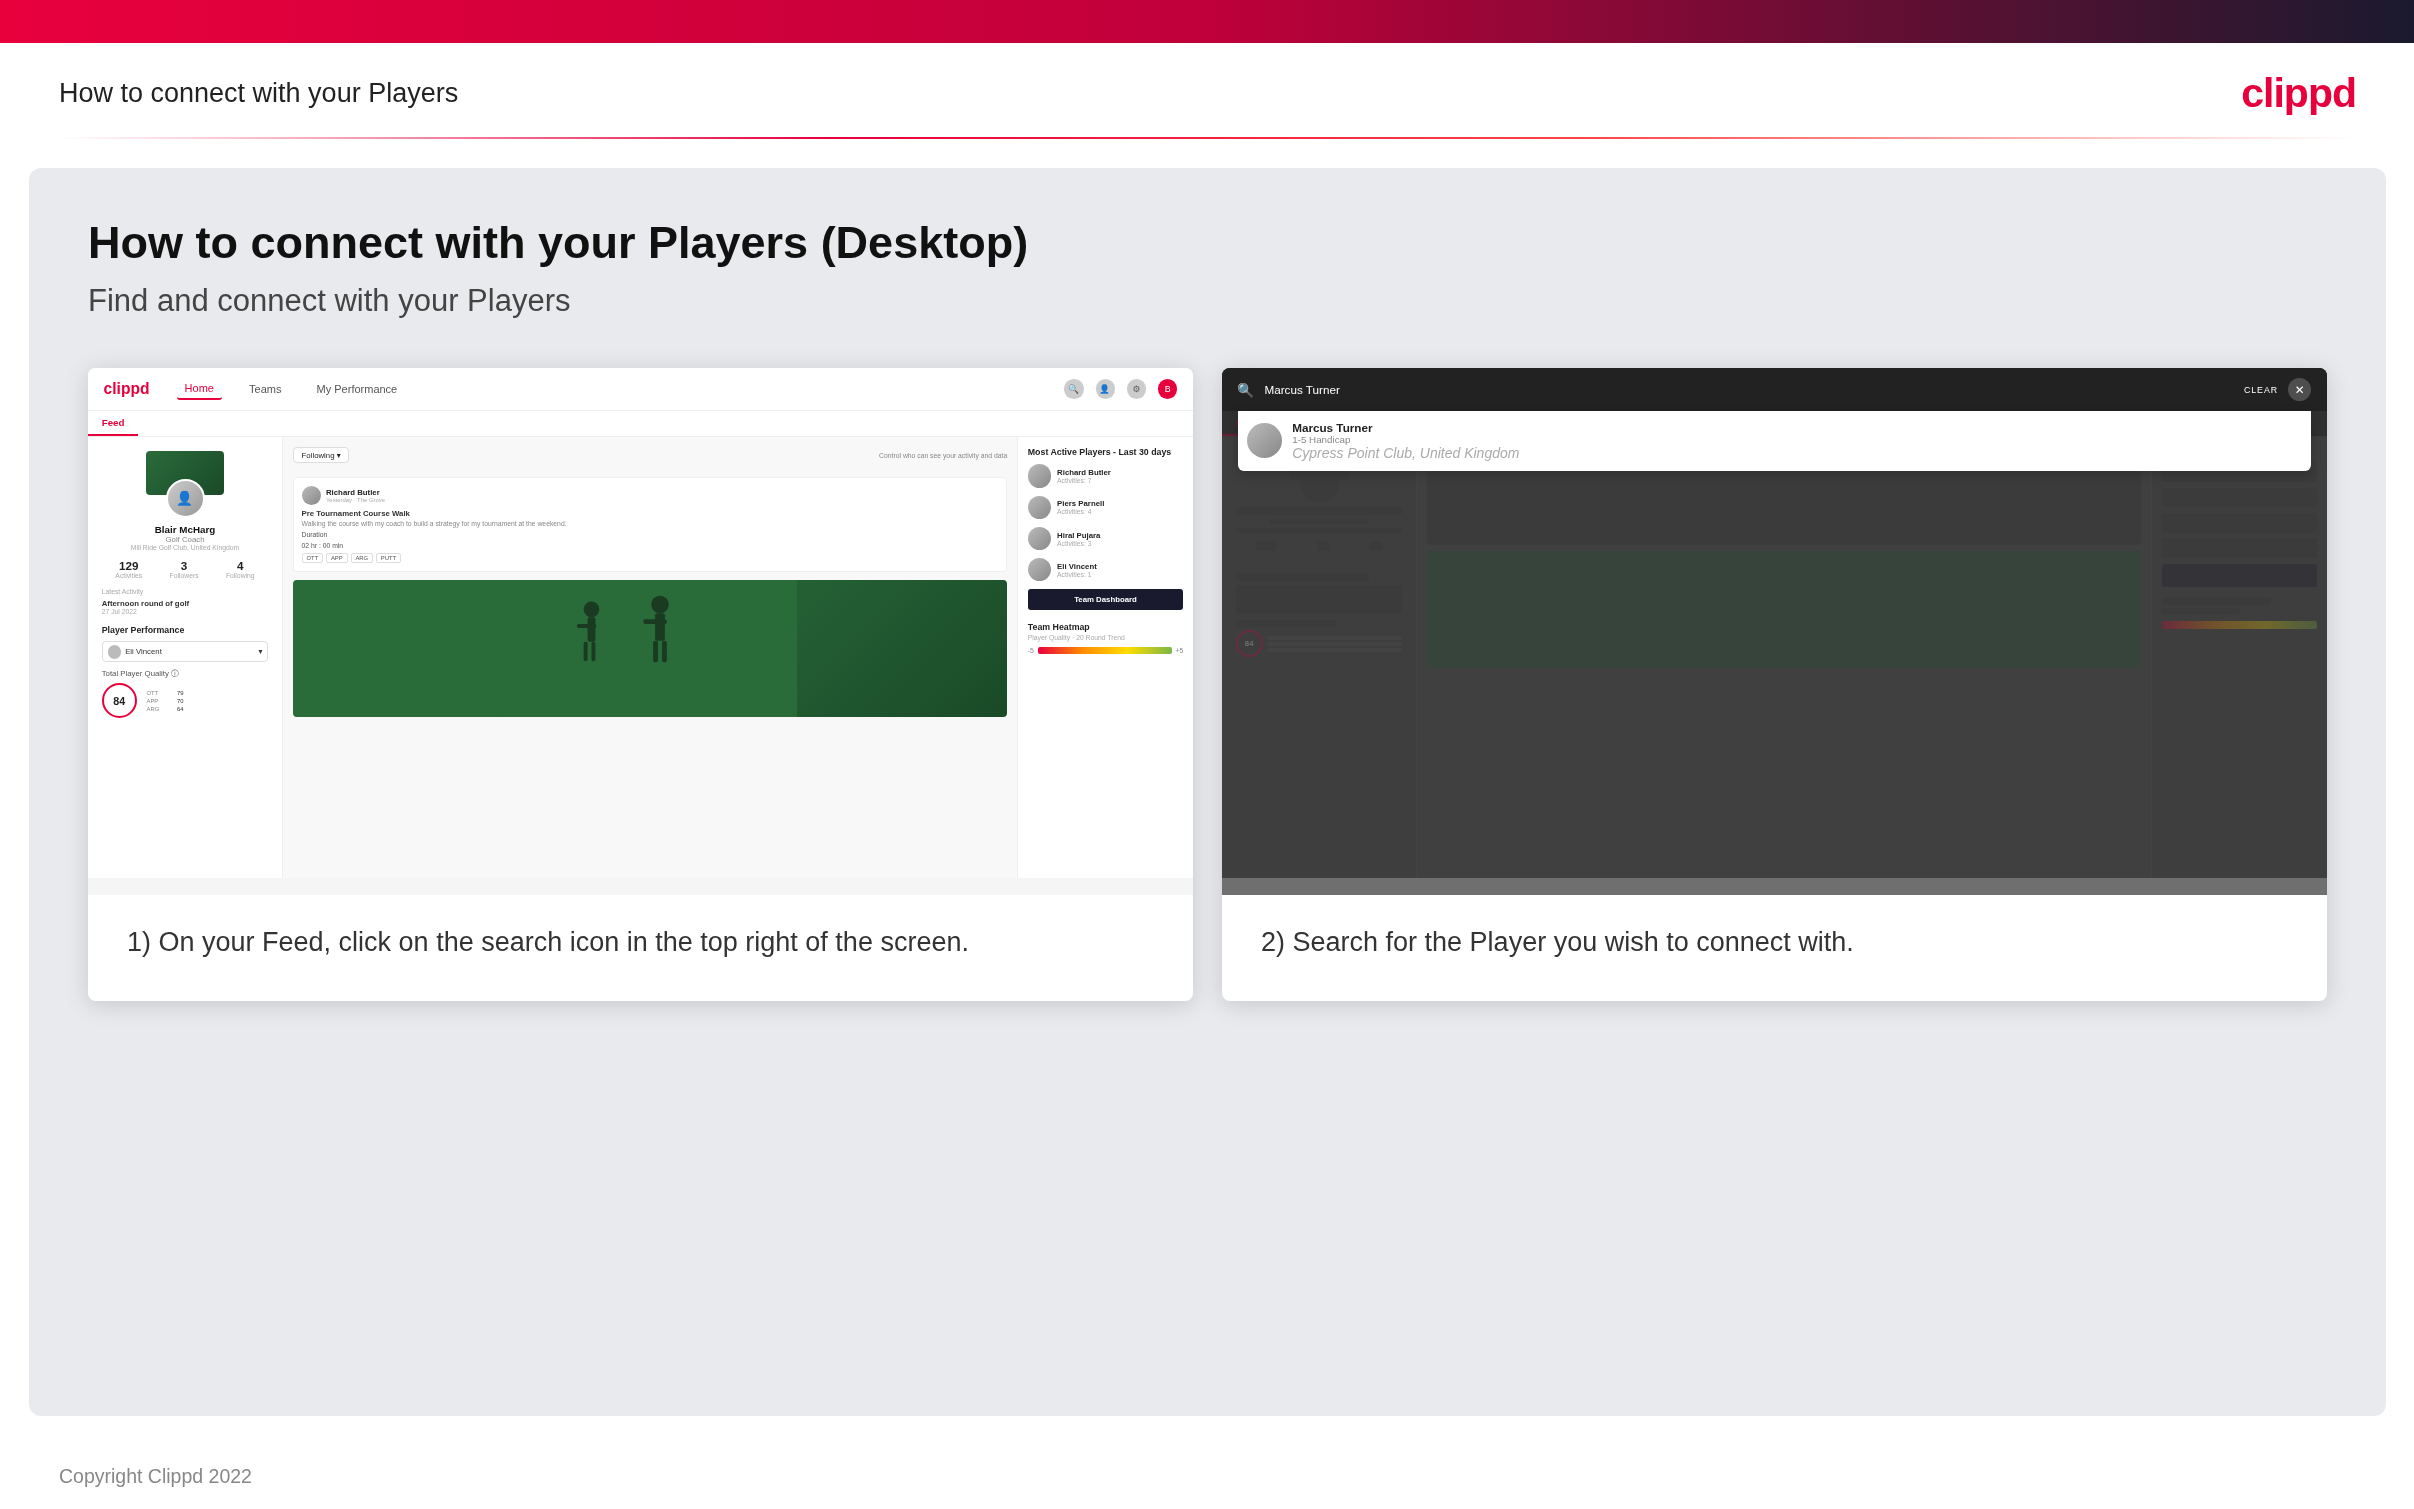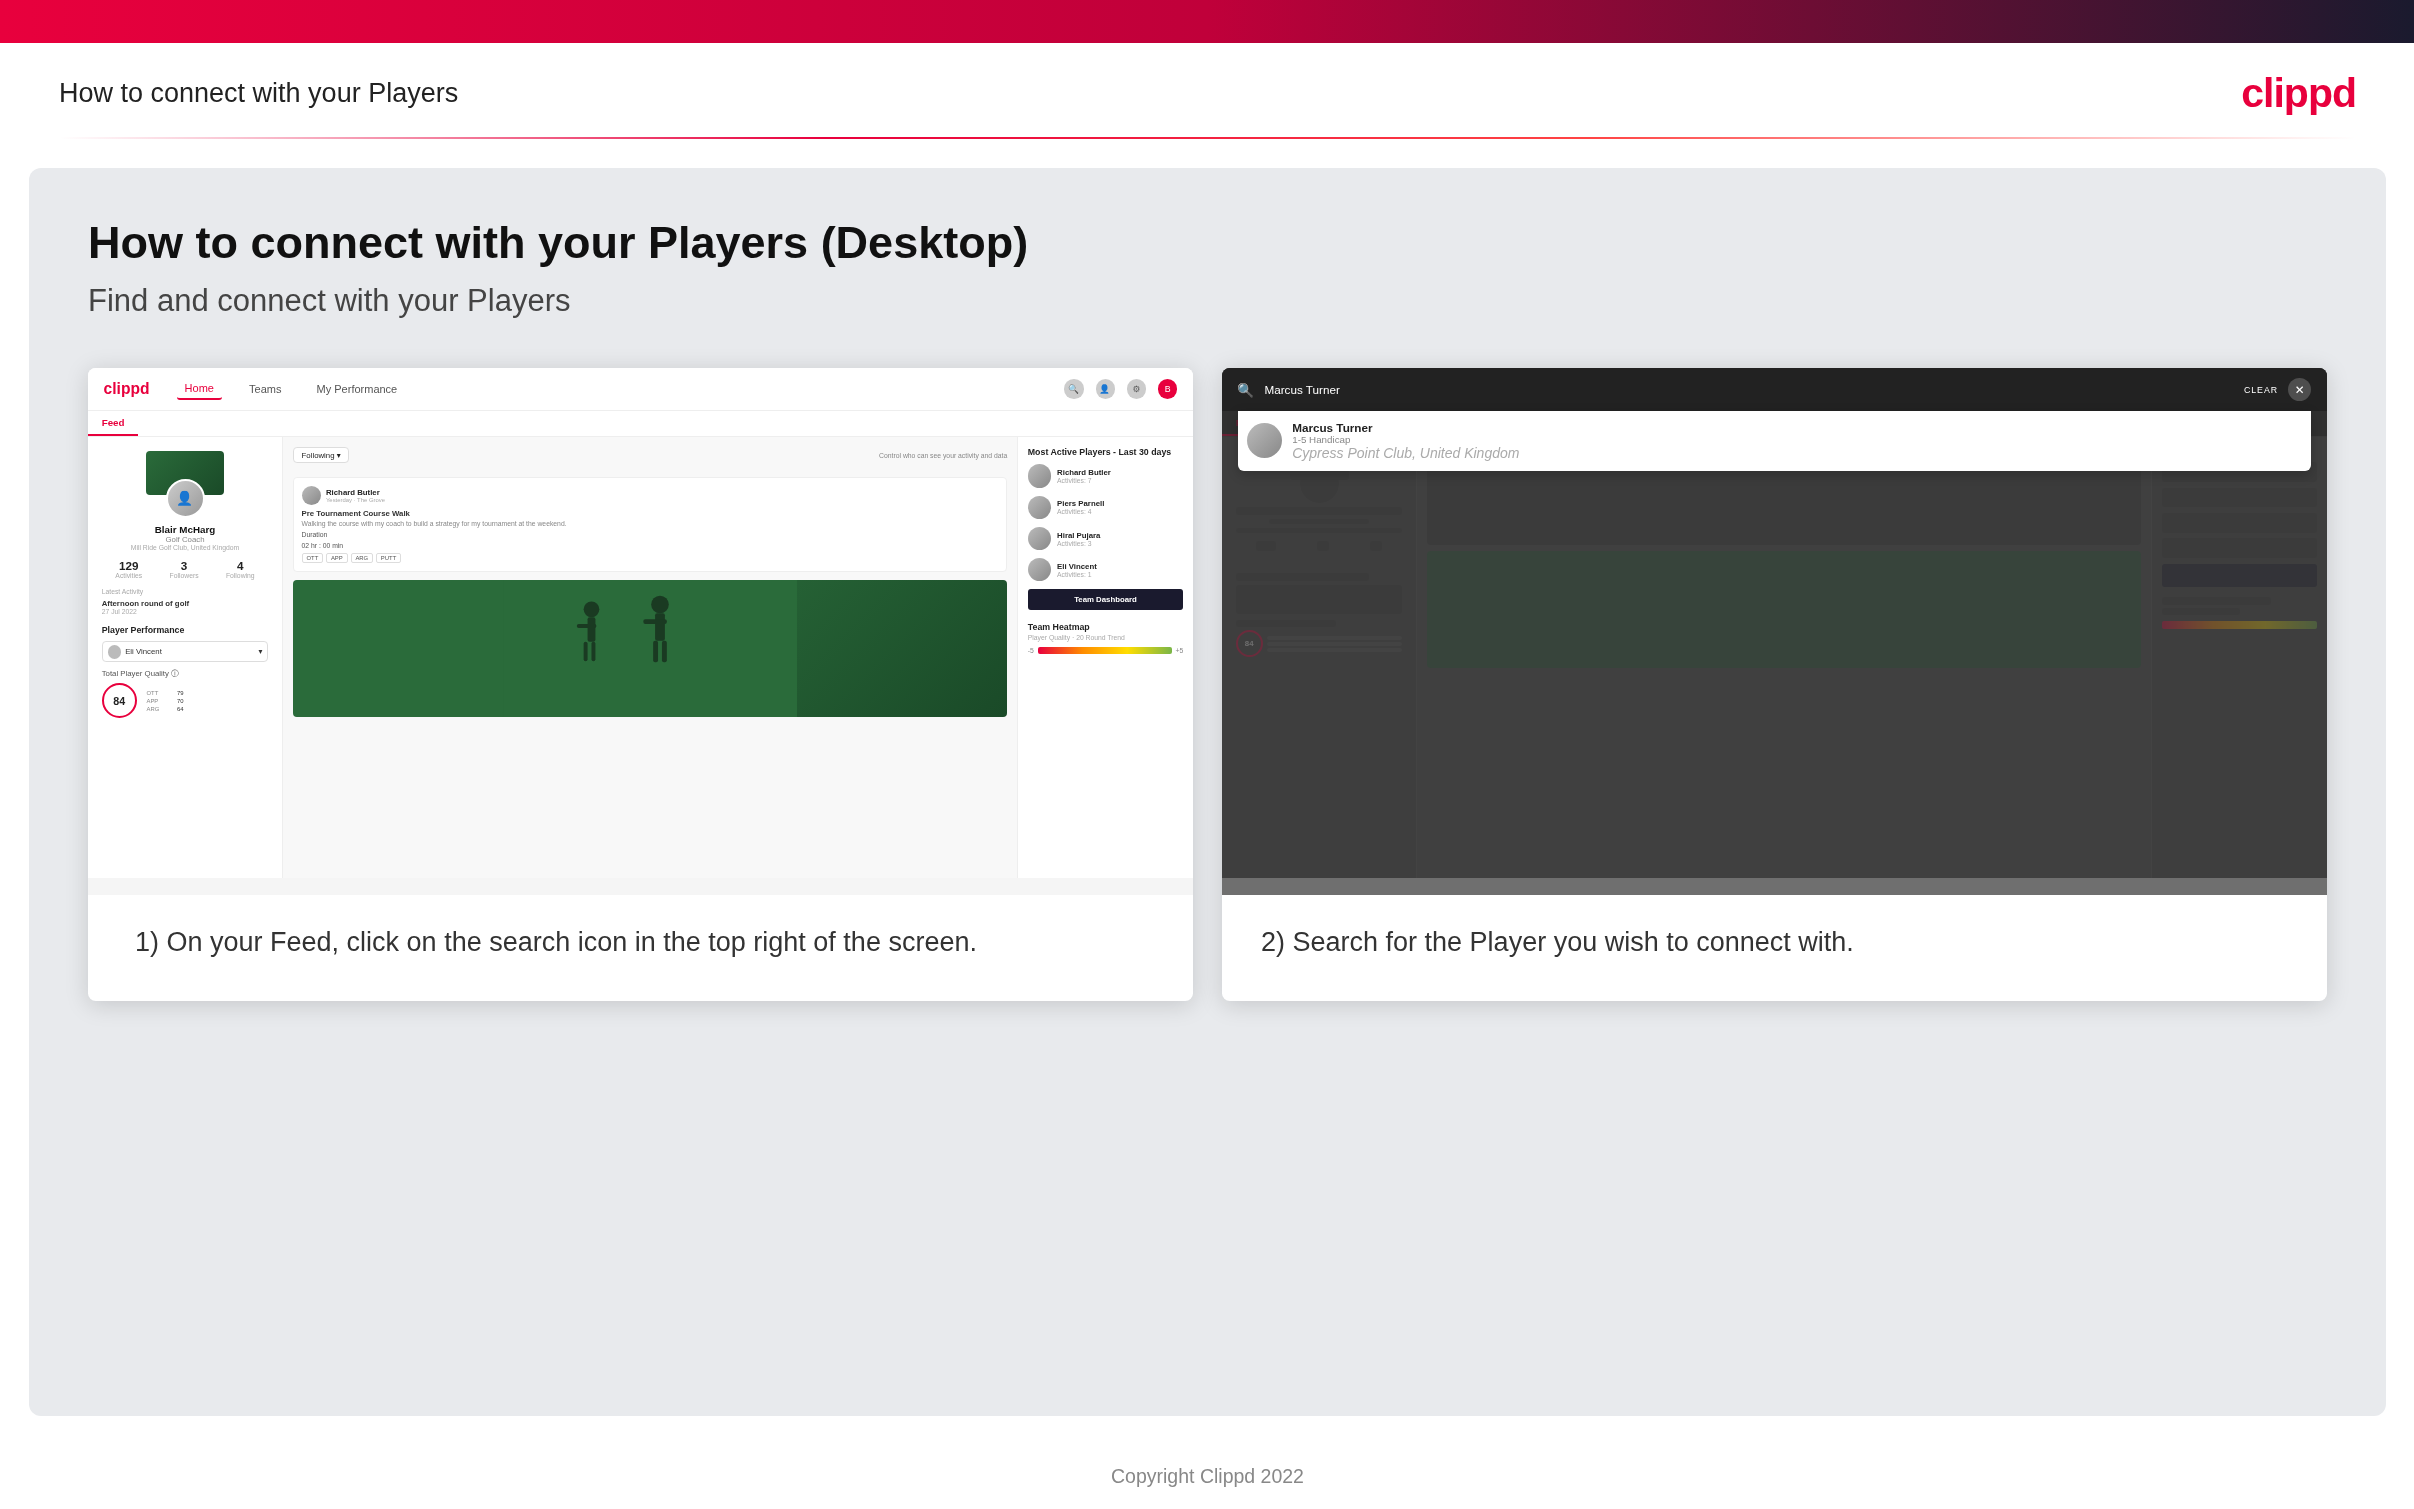--- a/index.html
+++ b/index.html
@@ -436,21 +436,20 @@
       line-height: 1.4;
       color: #333;
       font-weight: 400;
     }
 
     
     .page-footer {
       padding: 19.5px 59px;
       font-size: 19.5px;
       color: #888;
-      text-align: center;
     }
 
     
     .gradient-accent {
       height: 2.9px;
       background: linear-gradient(90deg, transparent, #e8003d, #ff4444, transparent);
       margin: 0 59px;
     }
   </style>
 </head>
@@ -637,21 +636,21 @@
             <div style="display:flex; align-items:center; gap:3.9px; font-size:6.8px; color:#888; margin-bottom:2.9px;">
               <span>-5</span>
               <div class="ss-heatmap-bar" style="flex:1;"></div>
               <span>+5</span>
             </div>
           </div>
 
         </div>
       </div>
 
-      <div class="step-desc" style="padding: 29px 39px 39px; margin-left: 8px;">1) On your Feed, click on the search icon in the top right of the screen.</div>
+      <div class="step-desc" style="padding: 29px 39px 39px;">1) On your Feed, click on the search icon in the top right of the screen.</div>
     </div>
 
     <div class="panel">
       <div class="screenshot" style="position:relative;">
 
         <div class="app-nav" style="background:#333; opacity:0.7;">
           <span class="app-logo-small" style="color:#e8003d;">clippd</span>
           <span class="nav-item" style="color:#aaa;">Home</span>
           <span class="nav-item" style="color:#aaa;">Teams</span>
           <span class="nav-item" style="color:#aaa;">My Performance</span>

